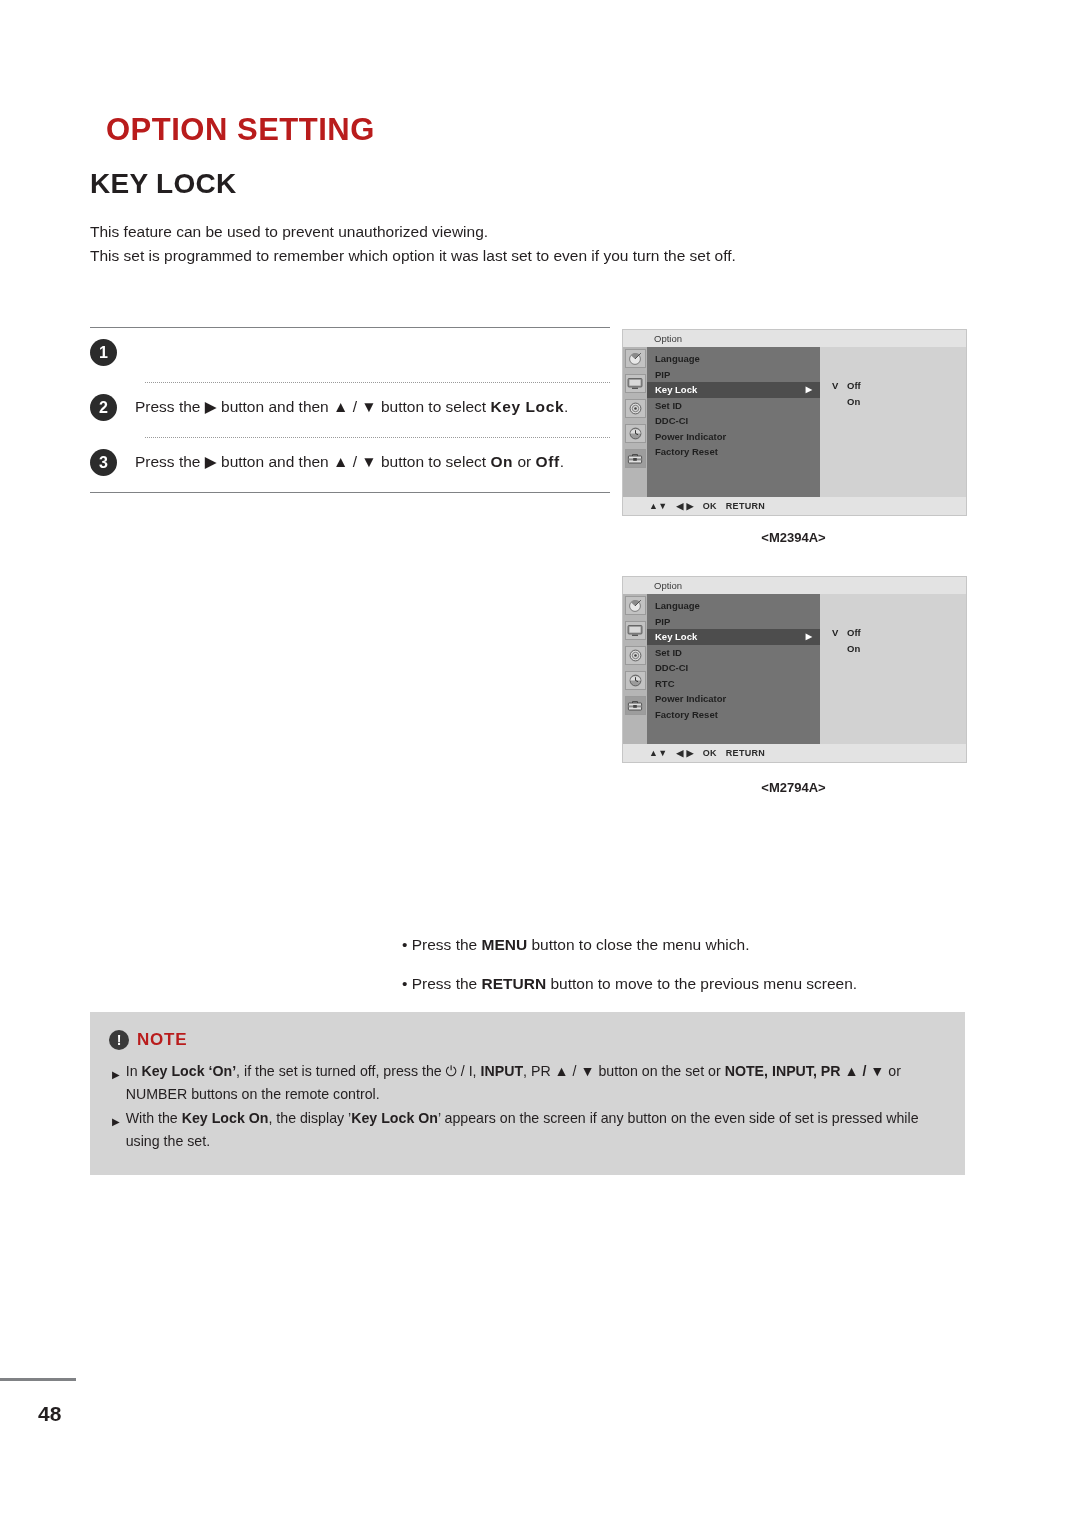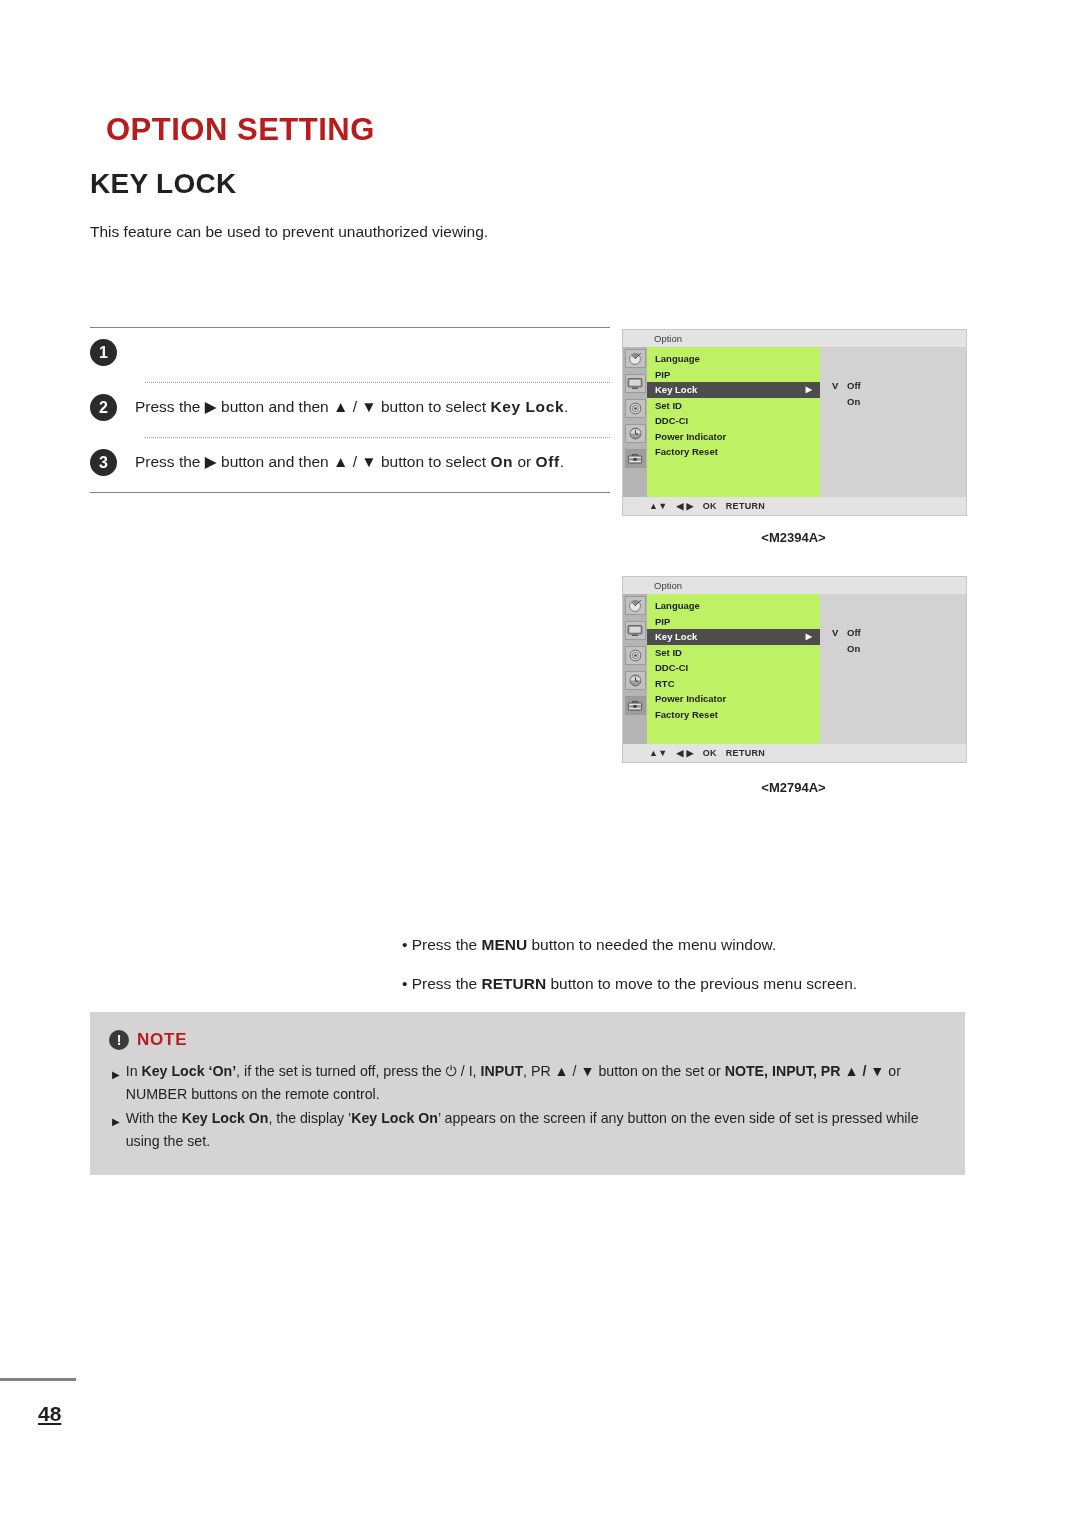--- a/index.html
+++ b/index.html
@@ -139,21 +139,21 @@
     display: flex;
     align-items: center;
     justify-content: center;
     box-sizing: border-box;
   }
   .osd-icon svg { display: block; }
   .osd-icon.last { background: #9d9d9d; }
 
   .osd-list {
     width: 173px;
-    background: #bef264;
+    background: #737373;
     padding: 4px 0 6px 0;
   }
   .osd-row {
     height: 15.5px;
     display: flex;
     align-items: center;
     font-size: 9.5px;
     color: #1f1f1f;
     padding-left: 8px;
     font-weight: bold;
@@ -275,31 +275,31 @@
     width: 76px;
     border-top: 3px solid #808285;
   }
   .page-number {
     position: absolute;
     left: 38px;
     top: 1402px;
     font-size: 21px;
     font-weight: bold;
     color: #231f20;
-    text-decoration: underline;
   }
 </style>
 </head>
 <body>
 
 <div class="page-title">OPTION SETTING</div>
 <div class="section-title">KEY LOCK</div>
 
 <div class="intro">
   <div>This feature can be used to prevent unauthorized viewing.</div>
+  <div>This set is programmed to remember which option it was last set to even if you turn the set off.</div>
 </div>
 
 <div class="steps">
   <div class="rule-top"></div>
 
   <div class="step">
     <div class="step-badge">1</div>
   </div>
 
   <div class="rule-dotted"></div>
@@ -475,21 +475,21 @@
   <div class="osd-footer">
     <span>▲▼</span>
     <span>◀ ▶</span>
     <span>OK</span>
     <span>RETURN</span>
   </div>
 </div>
 <div class="osd-caption" style="left:622px; top:780px;">&lt;M2794A&gt;</div>
 
 <div class="bullets">
-  <div class="b-item"><span>• Press the </span><b>MENU</b><span> button to needed the menu window.</span></div>
+  <div class="b-item"><span>• Press the </span><b>MENU</b><span> button to close the menu which.</span></div>
   <div class="b-item"><span>• Press the </span><b>RETURN</b><span> button to move to the previous menu screen.</span></div>
 </div>
 
 <div class="note-box">
   <div class="note-head">
     <span class="note-icon">!</span>
     <span class="note-label">NOTE</span>
   </div>
   <div class="note-items">
     <div class="note-item">

